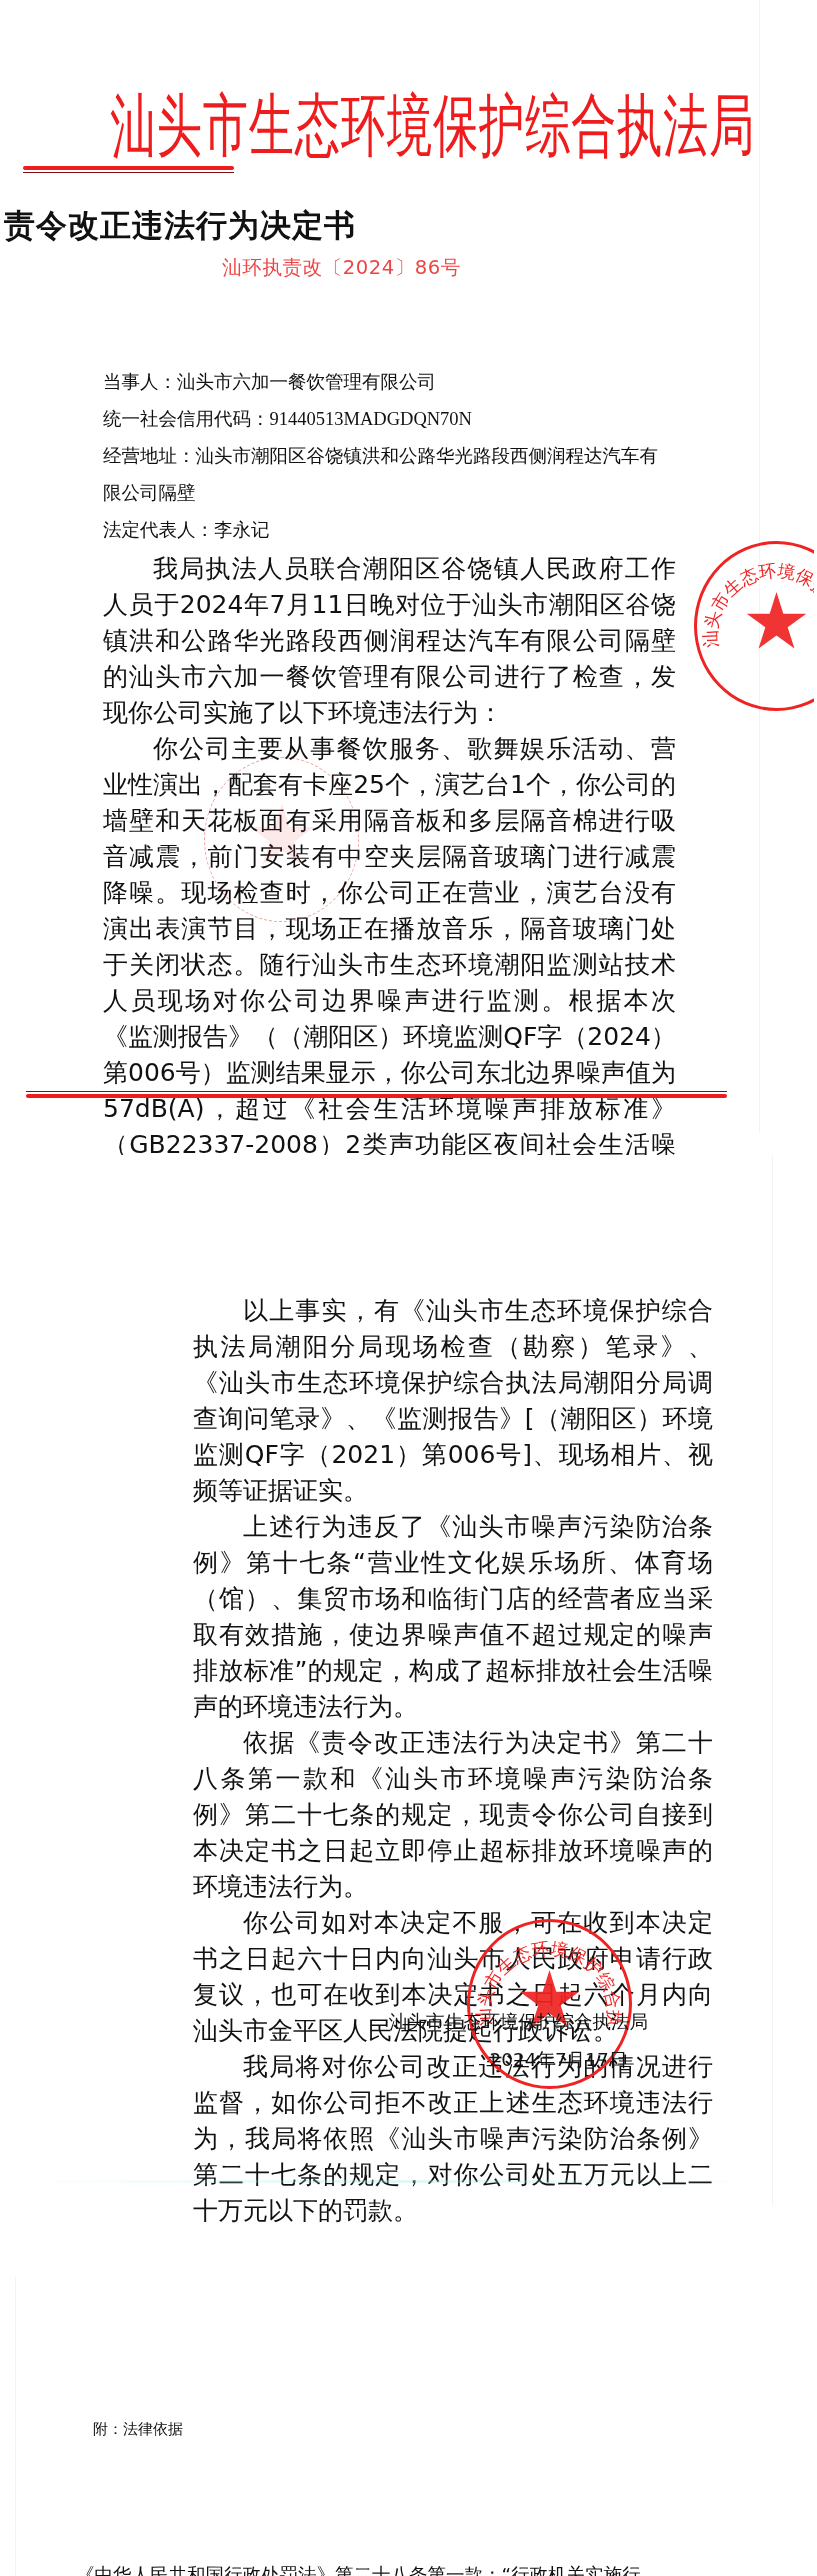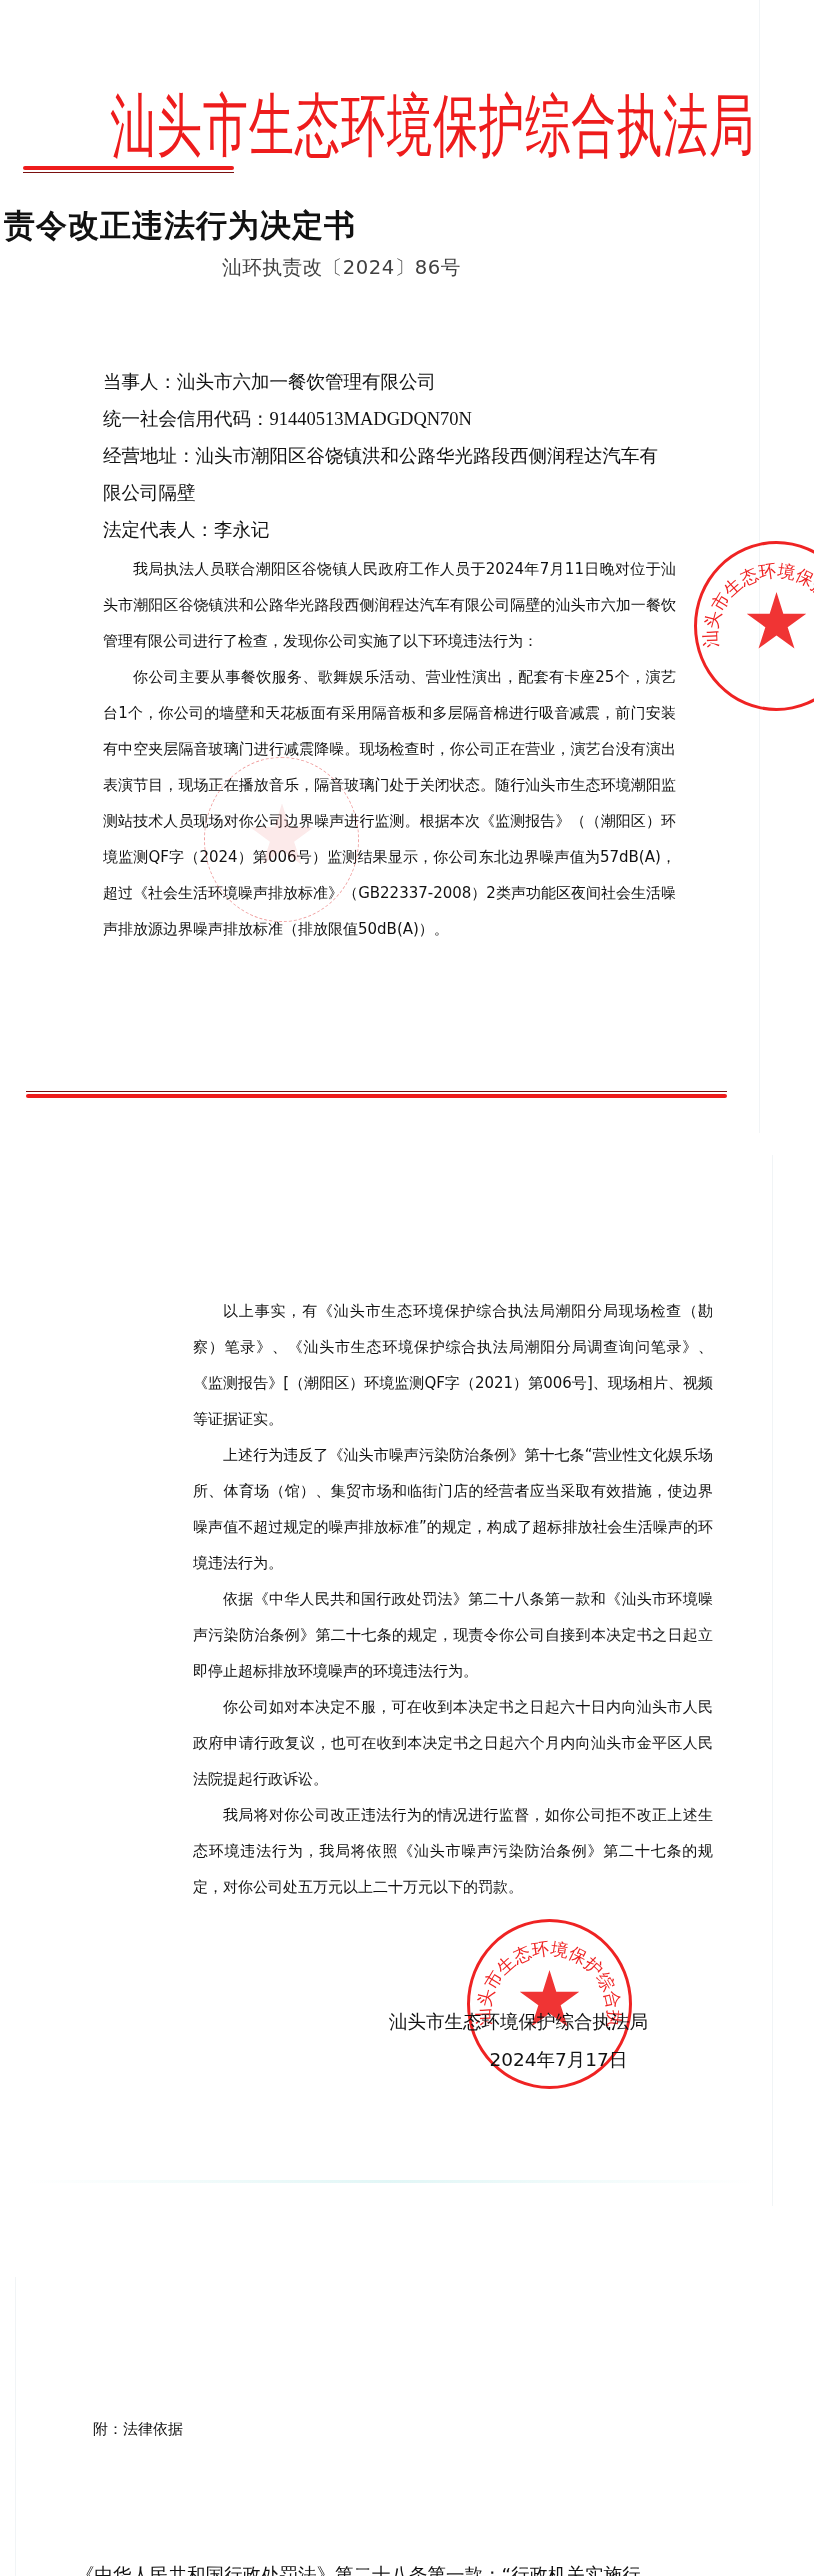--- a/index.html
+++ b/index.html
@@ -77,36 +77,36 @@
       color: #111;
     }
     .doc-number {
       position: absolute;
       left: 0;
       width: 675px;
       top: 254px;
       text-align: center;
       font-size: 19.6px;
       letter-spacing: 0.5px;
-      color: #404040;
+      color: #ef4444;
     }
     .info-block {
       position: absolute;
       left: 99px;
       top: 364px;
       width: 572px;
       font-size: 18.5px;
       line-height: 37px;
       color: #111;
       font-family: Liberation Serif, serif;
     }
     .info-line { white-space: nowrap; }
     .body-text {
       position: absolute;
-      font-size: 15px;
+      font-size: 25px;
       line-height: 36px;
       color: #111;
       text-align: justify;
     }
     .body-text p {
       margin: 0;
       text-indent: 2em;
     }
     #p1-body { left: 99px; top: 551px; width: 573px; }
 
@@ -264,21 +264,21 @@
   </div>
   <div class="faint-scan" style="left:18px; top:1155px; width:131px;"></div>
 </div>
 
 <div class="page" id="page2">
   <div class="page-edge" style="right:49px;"></div>
 
   <div class="body-text" id="p2-body">
     <p>以上事实，有《汕头市生态环境保护综合执法局潮阳分局现场检查（勘察）笔录》、《汕头市生态环境保护综合执法局潮阳分局调查询问笔录》、《监测报告》[（潮阳区）环境监测QF字（2021）第006号]、现场相片、视频等证据证实。</p>
     <p>上述行为违反了《汕头市噪声污染防治条例》第十七条“营业性文化娱乐场所、体育场（馆）、集贸市场和临街门店的经营者应当采取有效措施，使边界噪声值不超过规定的噪声排放标准”的规定，构成了超标排放社会生活噪声的环境违法行为。</p>
-    <p>依据《中华人民共和国行政处罚法》第二十八条第一款和《汕头市环境噪声污染防治条例》第二十七条的规定，现责令你公司自接到本决定书之日起立即停止超标排放环境噪声的环境违法行为。</p>
+    <p>依据《责令改正违法行为决定书》第二十八条第一款和《汕头市环境噪声污染防治条例》第二十七条的规定，现责令你公司自接到本决定书之日起立即停止超标排放环境噪声的环境违法行为。</p>
     <p>你公司如对本决定不服，可在收到本决定书之日起六十日内向汕头市人民政府申请行政复议，也可在收到本决定书之日起六个月内向汕头市金平区人民法院提起行政诉讼。</p>
     <p>我局将对你公司改正违法行为的情况进行监督，如你公司拒不改正上述生态环境违法行为，我局将依照《汕头市噪声污染防治条例》第二十七条的规定，对你公司处五万元以上二十万元以下的罚款。</p>
   </div>
 
   <div class="seal" id="seal-p2">
     <div class="star"></div>
     <svg width="158" height="163" viewBox="0 0 306 316">
       <defs>
           <path id="arc2" d="M 40 200 A 115 115 0 1 1 266 200"></path>
         </defs>

